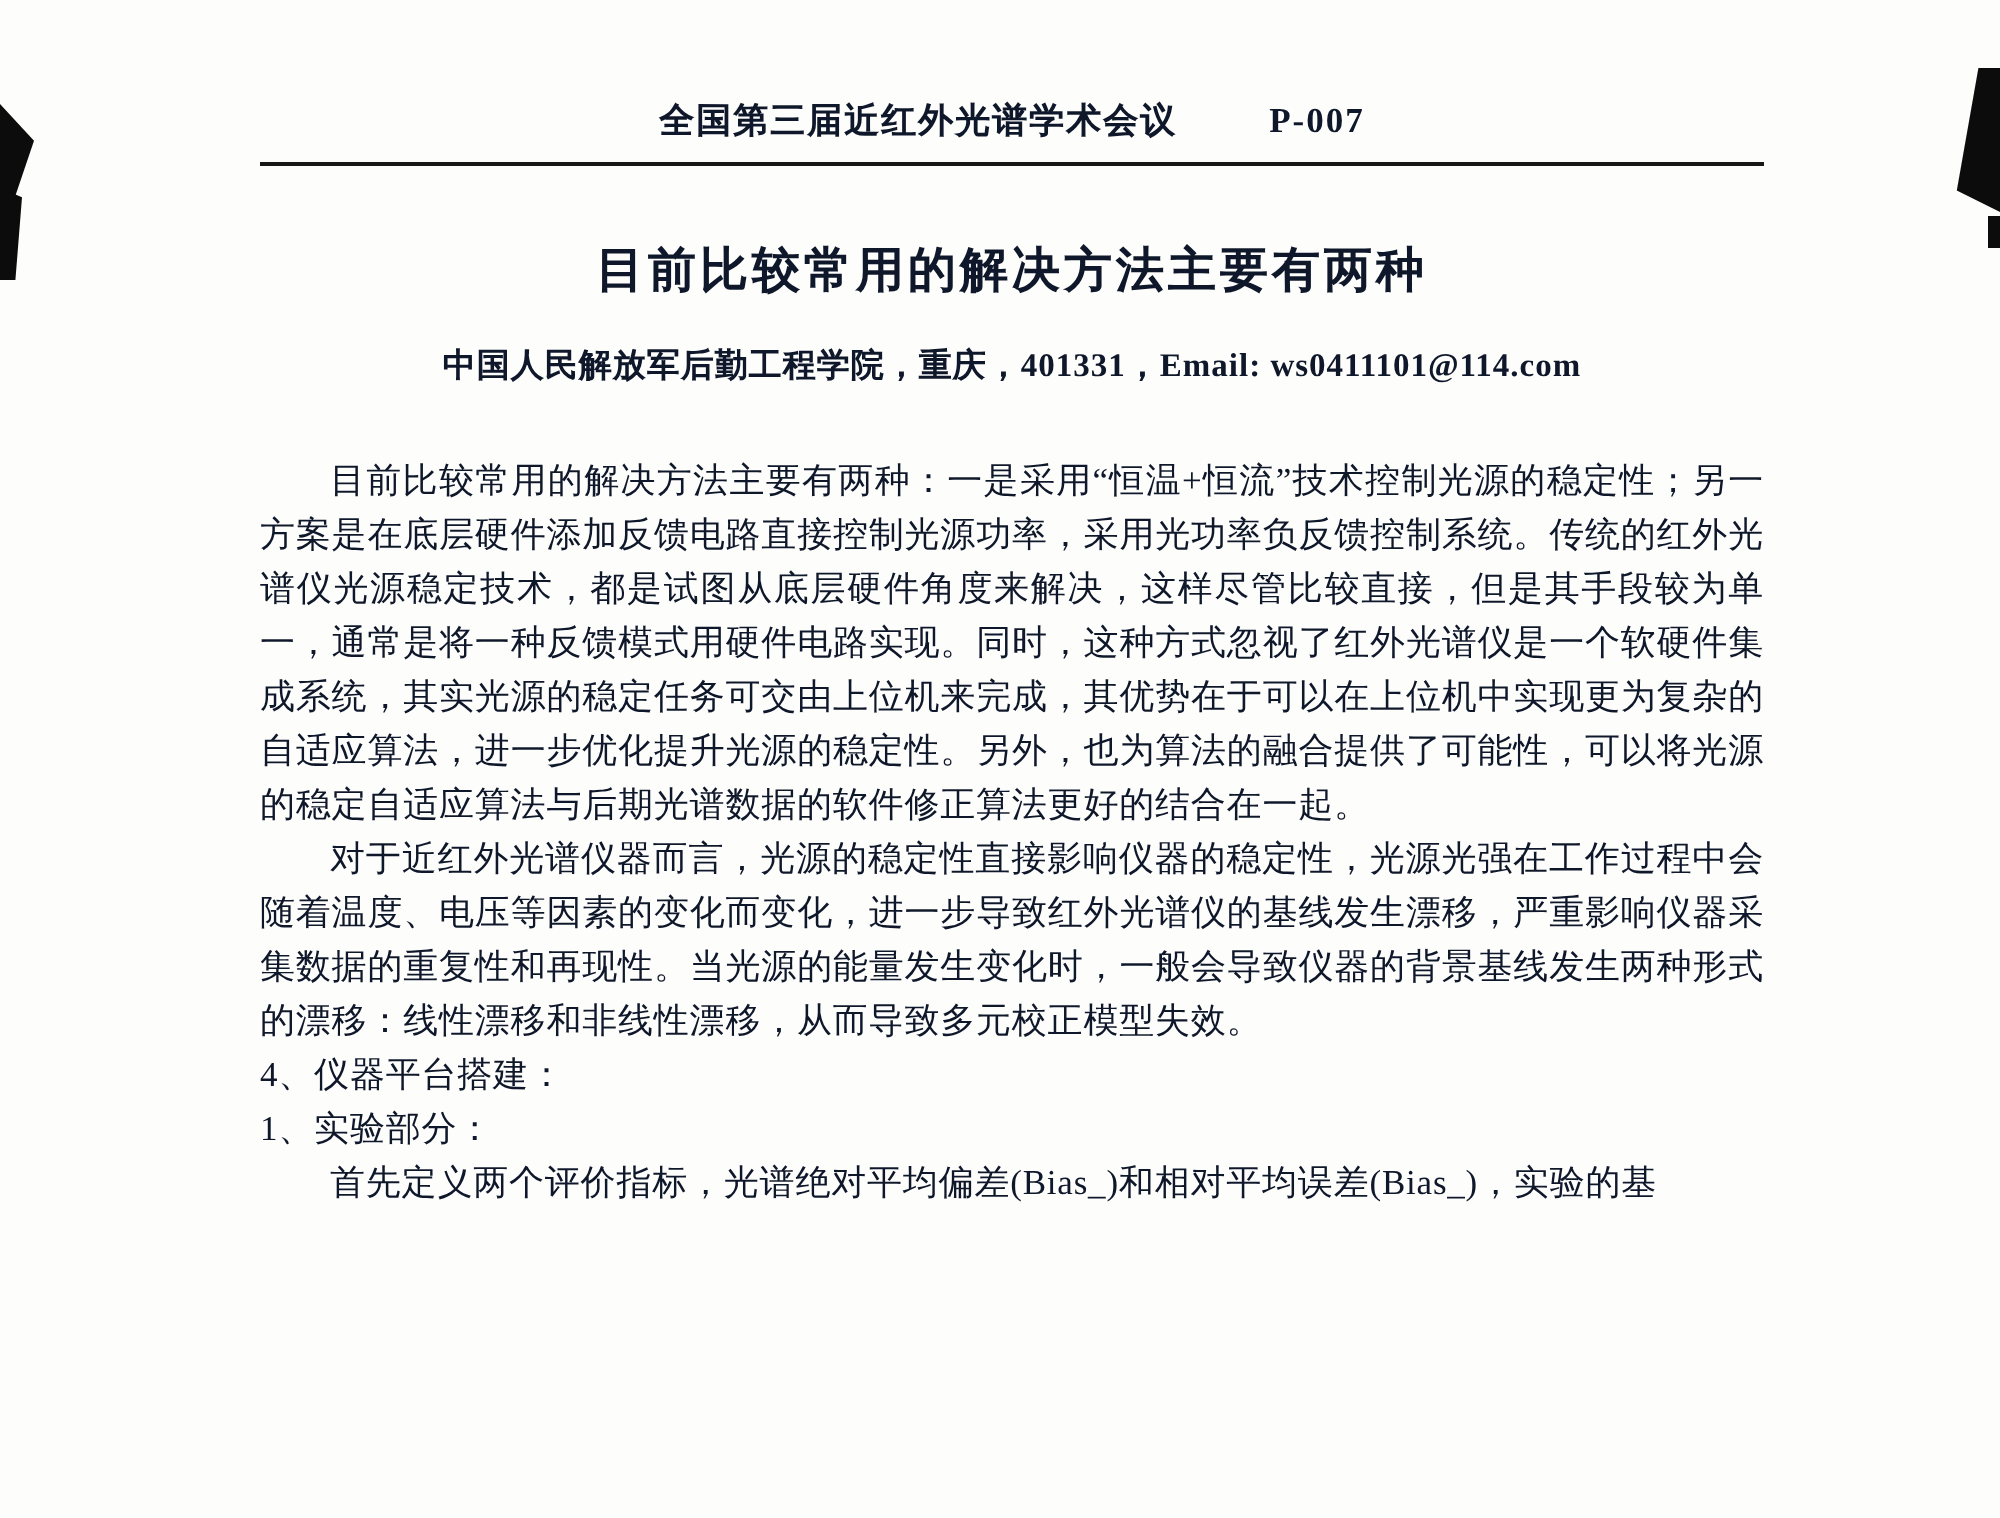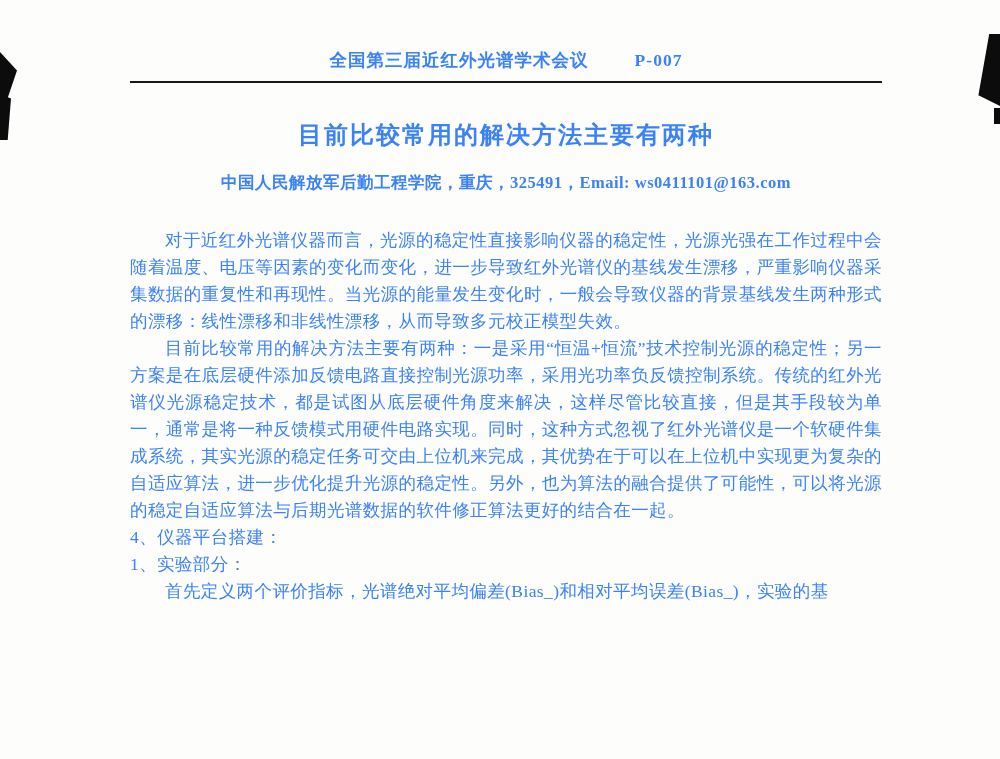--- a/index.html
+++ b/index.html
@@ -8,21 +8,21 @@
     height: 759px;
     background: #f2f2f2;
     font-family: "Liberation Serif", "DejaVu Serif", serif;
     overflow: hidden;
   }
   .page {
     position: relative;
     width: 1000px;
     height: 759px;
     background: #fdfdfc;
-    color: #3b82f6;
+    color: #0f172a;
     overflow: hidden;
   }
   
   .artifact { position: absolute; background: #0c0c0c; }
   .artifact-tl-wedge {
     left: 0; top: 52px; width: 17px; height: 46px;
     clip-path: polygon(0 0, 100% 40%, 45% 100%, 0 100%);
   }
   .artifact-tl-bar {
     left: 0; top: 94px; width: 11px; height: 46px;
@@ -104,24 +104,24 @@
     <div class="header-row">
       <span>全国第三届近红外光谱学术会议</span>
       <span>P-007</span>
     </div>
 
     <div class="header-rule"></div>
 
     <h1 class="paper-title">目前比较常用的解决方法主要有两种</h1>
 
 
-    <div class="affiliation">中国人民解放军后勤工程学院，重庆，325491，Email: ws0411101@163.com</div>
+    <div class="affiliation">中国人民解放军后勤工程学院，重庆，401331，Email: ws0411101@114.com</div>
 
     <div class="body-block">
+      <p class="para indent">目前比较常用的解决方法主要有两种：一是采用“恒温+恒流”技术控制光源的稳定性；另一方案是在底层硬件添加反馈电路直接控制光源功率，采用光功率负反馈控制系统。传统的红外光谱仪光源稳定技术，都是试图从底层硬件角度来解决，这样尽管比较直接，但是其手段较为单一，通常是将一种反馈模式用硬件电路实现。同时，这种方式忽视了红外光谱仪是一个软硬件集成系统，其实光源的稳定任务可交由上位机来完成，其优势在于可以在上位机中实现更为复杂的自适应算法，进一步优化提升光源的稳定性。另外，也为算法的融合提供了可能性，可以将光源的稳定自适应算法与后期光谱数据的软件修正算法更好的结合在一起。</p>
       <p class="para indent">对于近红外光谱仪器而言，光源的稳定性直接影响仪器的稳定性，光源光强在工作过程中会随着温度、电压等因素的变化而变化，进一步导致红外光谱仪的基线发生漂移，严重影响仪器采集数据的重复性和再现性。当光源的能量发生变化时，一般会导致仪器的背景基线发生两种形式的漂移：线性漂移和非线性漂移，从而导致多元校正模型失效。</p>
-      <p class="para indent">目前比较常用的解决方法主要有两种：一是采用“恒温+恒流”技术控制光源的稳定性；另一方案是在底层硬件添加反馈电路直接控制光源功率，采用光功率负反馈控制系统。传统的红外光谱仪光源稳定技术，都是试图从底层硬件角度来解决，这样尽管比较直接，但是其手段较为单一，通常是将一种反馈模式用硬件电路实现。同时，这种方式忽视了红外光谱仪是一个软硬件集成系统，其实光源的稳定任务可交由上位机来完成，其优势在于可以在上位机中实现更为复杂的自适应算法，进一步优化提升光源的稳定性。另外，也为算法的融合提供了可能性，可以将光源的稳定自适应算法与后期光谱数据的软件修正算法更好的结合在一起。</p>
       <p class="para heading">4、仪器平台搭建：</p>
       <p class="para heading">1、实验部分：</p>
       <p class="para indent">首先定义两个评价指标，光谱绝对平均偏差(Bias_)和相对平均误差(Bias_)，实验的基</p>
     </div>
 
   </div>
 </div>
 
 </body></html>

